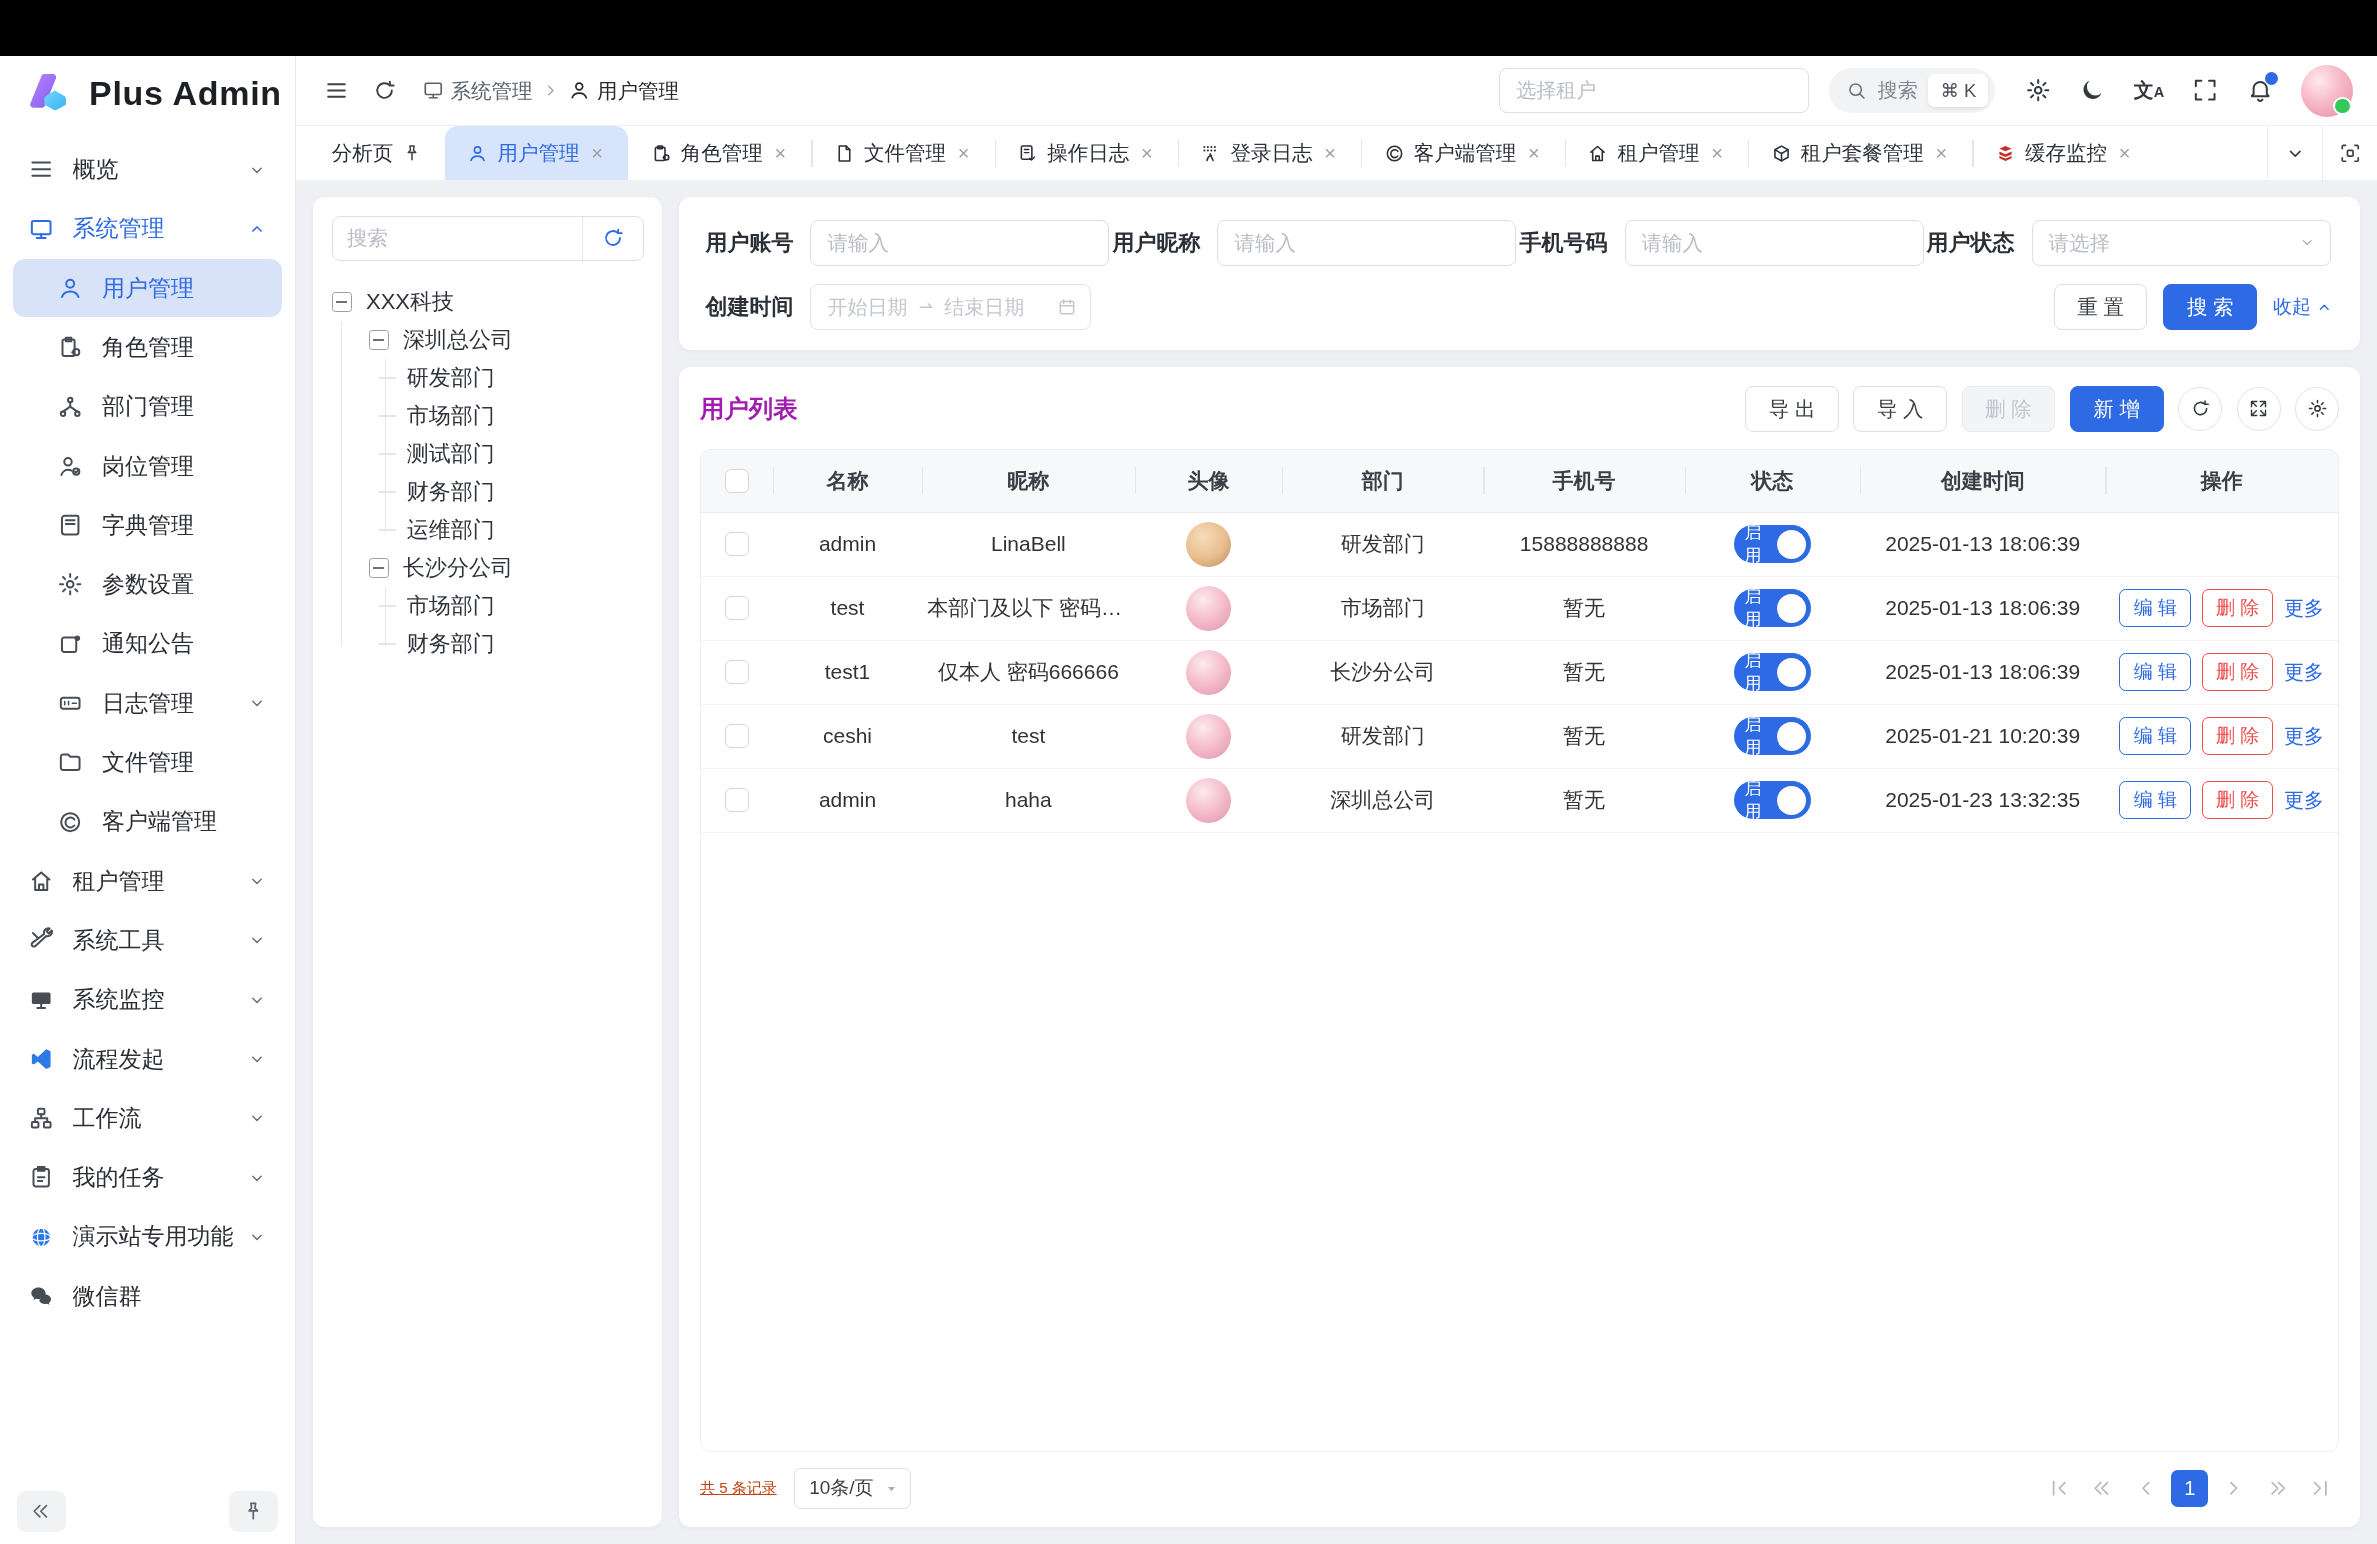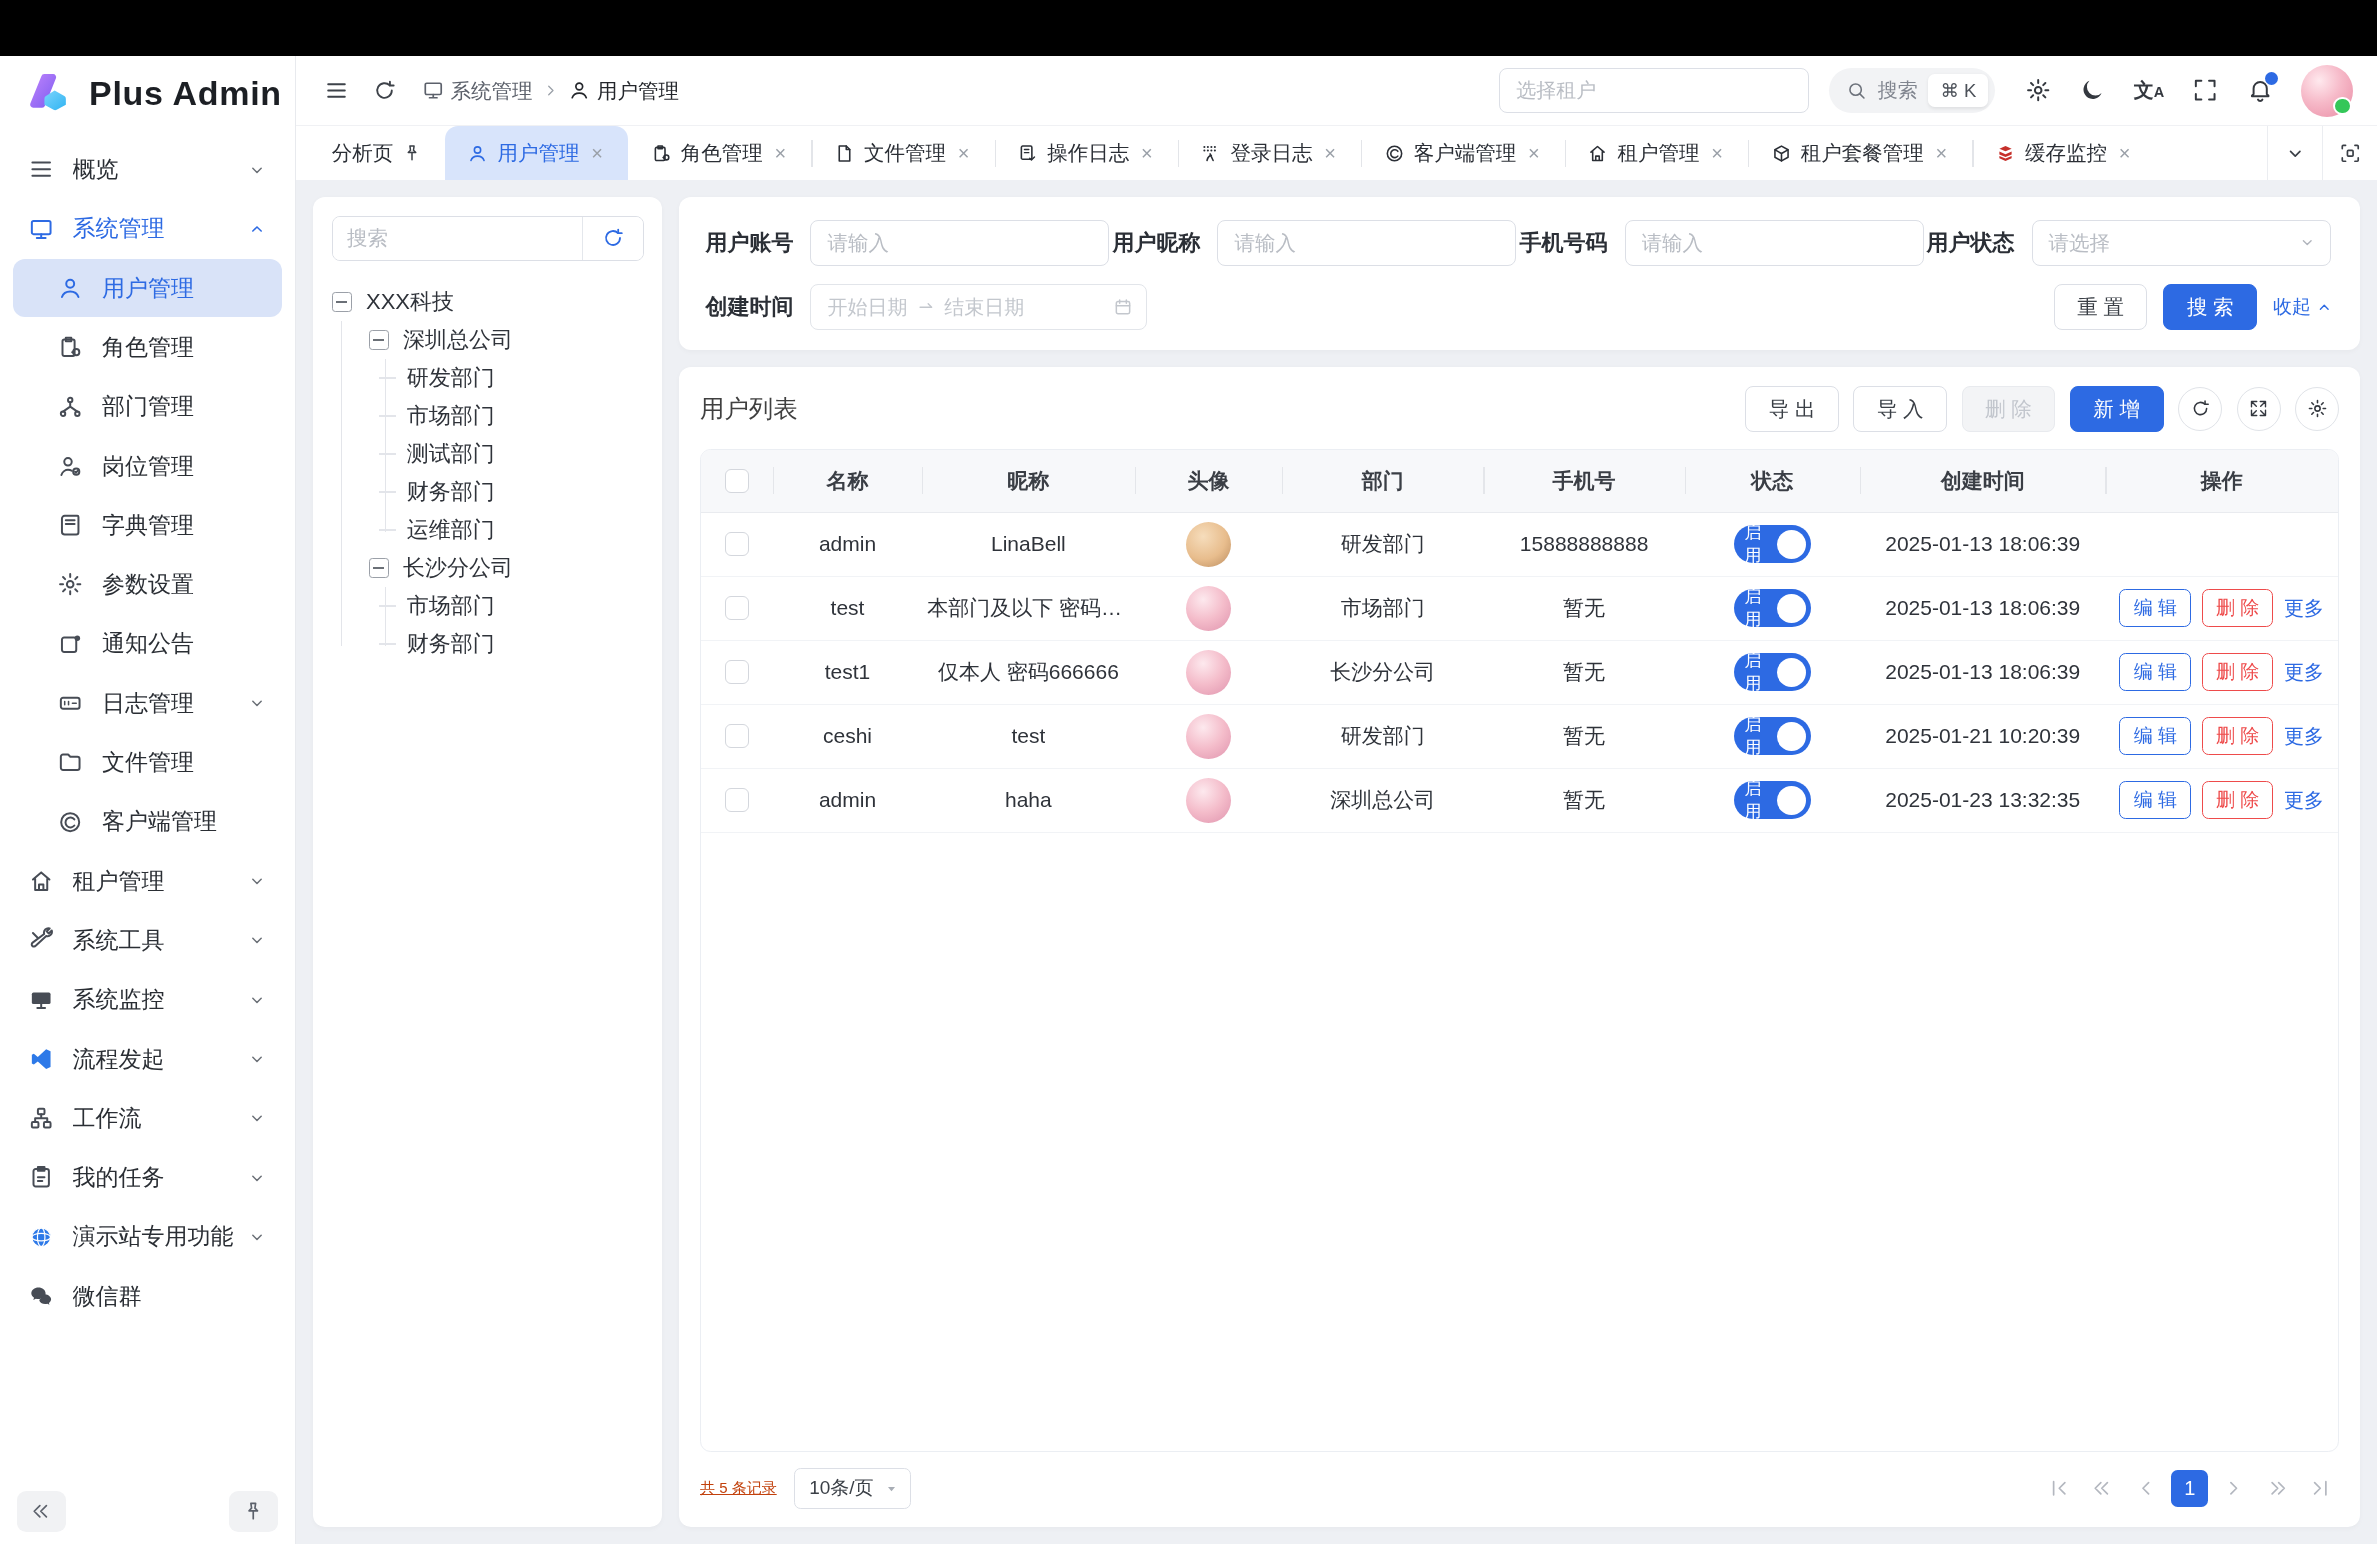--- a/index.html
+++ b/index.html
@@ -98,36 +98,36 @@
   .filter-card { padding:22.5px 26.4px 20px 26.4px; flex:none; }
   .frow { display:flex; align-items:center; }
   .frow + .frow { margin-top:18.5px; }
   .fgroup { display:flex; align-items:center; flex:1; }
   .flabel { font-size:22px; font-weight:700; color:#2b2f36; margin-right:17px; white-space:nowrap; }
   .finput { flex:1; max-width:299px; height:46px; border:1.3px solid #dcdfe6; border-radius:8px; padding:0 16px; font-size:20.5px; font-family:inherit; color:#25282e; }
   .finput::placeholder { color:#b9bdc4; }
   .fselect { flex:1; max-width:299px; height:46px; border:1.3px solid #dcdfe6; border-radius:8px; padding:0 13.2px 0 16px; font-size:20.5px; color:#b9bdc4; display:flex; align-items:center; cursor:pointer; background:#fff; }
   .fselect .sel-ph { flex:1; text-align:left; }
   .fselect .ic { width:18.5px; height:18.5px; color:#b0b4bc; }
-  .drange { width:337px; height:46px; border:1.3px solid #e2e5ea; border-radius:8px; display:flex; align-items:center; padding:0 13.2px 0 16px; gap:9.2px; color:#c3c7cd; font-size:20px; cursor:pointer; background:#fff; }
+  .drange { width:281px; height:46px; border:1.3px solid #e2e5ea; border-radius:8px; display:flex; align-items:center; padding:0 13.2px 0 16px; gap:9.2px; color:#c3c7cd; font-size:20px; cursor:pointer; background:#fff; }
   .drange .dph { white-space:nowrap; }
   .drange .ic { width:20px; height:20px; color:#c3c7cd; }
   .drange .arrow-ic { width:18.5px; height:18.5px; }
   .drange .cal { margin-left:auto; }
   .fbtns { margin-left:auto; display:flex; align-items:center; gap:16px; }
   .btn { height:46px; border-radius:8px; font-size:20.5px; font-family:inherit; cursor:pointer; display:inline-flex; align-items:center; justify-content:center; padding:0 22.5px; border:1.3px solid #dcdfe6; background:#fff; color:#3a3f46; white-space:nowrap; }
   .btn.primary { background:#2d6ae3; border-color:#2d6ae3; color:#fff; }
   .btn.disabled { background:#f3f4f6; border-color:#e8eaee; color:#c2c6cd; cursor:default; }
   .linklike { display:inline-flex; align-items:center; gap:4px; color:#2d6ae3; font-size:19px; background:none; border:none; cursor:pointer; font-family:inherit; }
   .linklike .ic { width:18.5px; height:18.5px; }
 
   
   .table-card { flex:1; min-height:0; padding:18.5px 21px; display:flex; flex-direction:column; }
   .tc-head { display:flex; align-items:center; flex:none; }
-  .tc-title { font-size:24.4px; font-weight:400; color:#404040; }
+  .tc-title { font-size:24.4px; font-weight:700; color:#a21caf; }
   .tc-actions { margin-left:auto; display:flex; align-items:center; gap:14.5px; }
   .circle-btn { width:44px; height:44px; border-radius:50%; border:1.3px solid #e0e3e8; background:#fff; color:#34383f; display:flex; align-items:center; justify-content:center; cursor:pointer; flex:none; }
   .circle-btn .ic { width:21px; height:21px; }
   .table-wrap { margin-top:17px; border:1.3px solid #ebeef3; border-radius:10.6px; flex:1; min-height:0; overflow:hidden; display:flex; flex-direction:column; background:#fff; }
   .trow { display:flex; align-items:center; flex:none; }
   .thead-row { height:63px; background:#f7f8fa; border-bottom:1.3px solid #e9ebef; }
   .tcell { display:flex; align-items:center; justify-content:center; font-size:21px; color:#2f333a; height:100%; overflow:hidden; padding:0 5.3px; }
   .thead-row .tcell { font-weight:700; color:#3a3e45; position:relative; }
   .thead-row .tcell + .tcell::before { content:''; position:absolute; left:0; top:28%; height:44%; width:1.3px; background:#e4e6ea; }
   .body-row { height:64px; border-bottom:1.3px solid #f1f3f6; }

